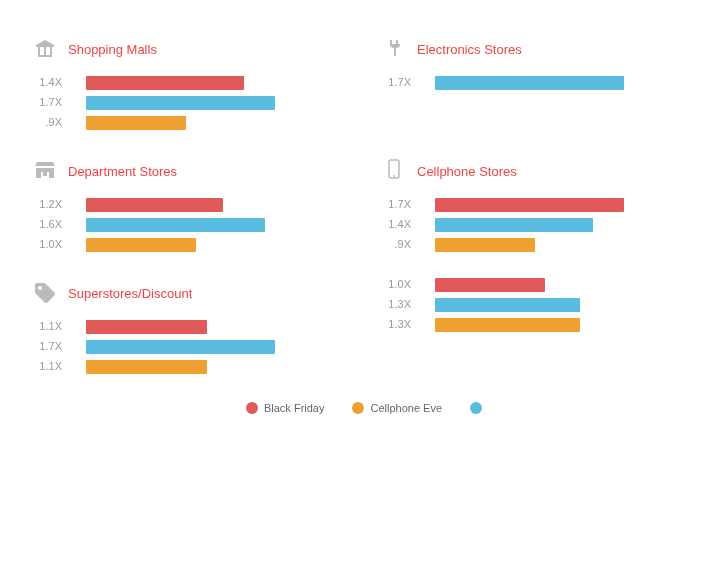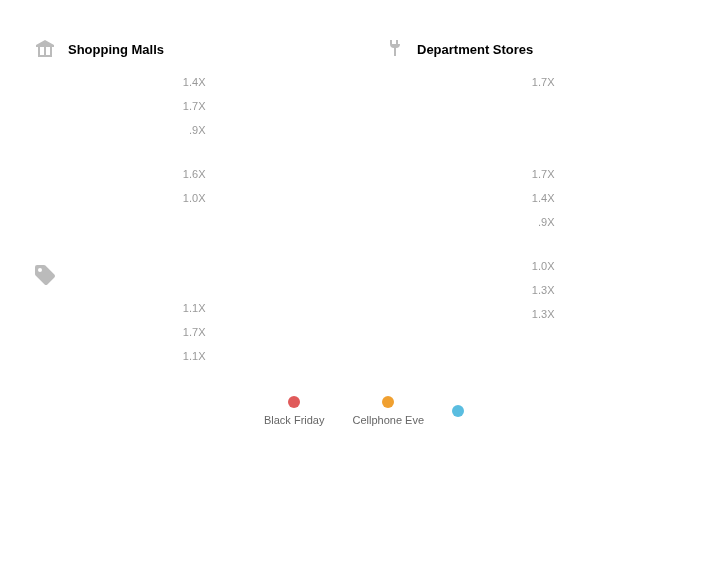--- a/index.html
+++ b/index.html
@@ -32,29 +32,27 @@
     }
     .store-icon {
       width: 30px;
       height: 30px;
       display: flex;
       align-items: center;
       justify-content: center;
     }
     .store-name {
       font-size: 13px;
-      font-weight: bold;
-      color: #000000;
+      font-weight: normal;
+      color: #ef4444;
     }
     .bar-row {
       display: flex;
-      align-items: center;
       margin-bottom: 6px;
-      gap: 6px;
-      flex-direction: column;
+      gap: 24px;
     }
     .bar-label {
       font-size: 11px;
       color: #999;
       width: 32px;
       text-align: right;
       flex-shrink: 0;
     }
     .bar-track {
       flex: 1;
@@ -76,21 +74,20 @@
       gap: 28px;
       margin-top: 22px;
       align-items: center;
     }
     .legend-item {
       display: flex;
       align-items: center;
       gap: 6px;
       font-size: 11px;
       color: #666;
-      flex-direction: column;
     }
     .legend-dot {
       width: 12px;
       height: 12px;
       border-radius: 50%;
       flex-shrink: 0;
     }
 
     
     svg.icon { width: 24px; height: 24px; fill: #bbb; }
@@ -129,44 +126,67 @@
       </div>
     </div>
     </div>
     <div class="store-section">
       <div class="store-header">
     <div class="store-icon">
           <svg class="icon" viewBox="0 0 24 24" xmlns="http://www.w3.org/2000/svg">
     <path d="M16 7V3h-2v4H10V3H8v4a4 4 0 004 4v8h2v-8a4 4 0 004-4z"></path>
   </svg>
         </div>
+    <span class="store-name">Electronics Stores</span>
+  </div>
+      <div class="bar-row">
+      <span class="bar-label">1.7X</span>
+      <div class="bar-track">
+        <div class="bar-fill blue" style="width:72%"></div>
+      </div>
+    </div>
+    </div>
+    <div class="store-section">
+      <div class="store-header">
+    <div class="store-icon">
+          <svg class="icon" viewBox="0 0 24 24" xmlns="http://www.w3.org/2000/svg">
+    <path d="M2 7h20l-2-4H4L2 7zm1 2v10h5v-6h8v6h5V9H3zm11 8h-4v-4h4v4z"></path>
+  </svg>
+        </div>
     <span class="store-name">Department Stores</span>
   </div>
       <div class="bar-row">
-      <span class="bar-label">1.7X</span>
-      <div class="bar-track">
-        <div class="bar-fill blue" style="width:72%"></div>
-      </div>
-    </div>
-    </div>
-    <div class="store-section">
+      <span class="bar-label">1.2X</span>
+      <div class="bar-track">
+        <div class="bar-fill red" style="width:52%"></div>
+      </div>
+    </div>
       <div class="bar-row">
       <span class="bar-label">1.6X</span>
       <div class="bar-track">
         <div class="bar-fill blue" style="width:68%"></div>
       </div>
     </div>
       <div class="bar-row">
       <span class="bar-label">1.0X</span>
       <div class="bar-track">
         <div class="bar-fill orange" style="width:42%"></div>
       </div>
     </div>
     </div>
     <div class="store-section">
+      <div class="store-header">
+    <div class="store-icon">
+          <svg class="icon" viewBox="0 0 24 24" xmlns="http://www.w3.org/2000/svg">
+    <rect x="7" y="1" width="10" height="18" rx="2" ry="2" stroke="#bbb" stroke-width="1.5" fill="none"></rect>
+    <circle cx="12" cy="17" r="1" fill="#bbb"></circle>
+  </svg>
+        </div>
+    <span class="store-name">Cellphone Stores</span>
+  </div>
       <div class="bar-row">
       <span class="bar-label">1.7X</span>
       <div class="bar-track">
         <div class="bar-fill red" style="width:72%"></div>
       </div>
     </div>
       <div class="bar-row">
       <span class="bar-label">1.4X</span>
       <div class="bar-track">
         <div class="bar-fill blue" style="width:60%"></div>
@@ -179,20 +199,21 @@
       </div>
     </div>
     </div>
     <div class="store-section">
       <div class="store-header">
     <div class="store-icon">
           <svg class="icon" viewBox="0 0 24 24" xmlns="http://www.w3.org/2000/svg">
     <path d="M21.41 11.58l-9-9A2 2 0 0011 2H4a2 2 0 00-2 2v7a2 2 0 00.59 1.42l9 9a2 2 0 002.82 0l7-7a2 2 0 000-2.84zM7 9a2 2 0 110-4 2 2 0 010 4z"></path>
   </svg>
         </div>
+    <span class="store-name">Superstores/Discount</span>
   </div>
       <div class="bar-row">
       <span class="bar-label">1.1X</span>
       <div class="bar-track">
         <div class="bar-fill red" style="width:46%"></div>
       </div>
     </div>
       <div class="bar-row">
       <span class="bar-label">1.7X</span>
       <div class="bar-track">

